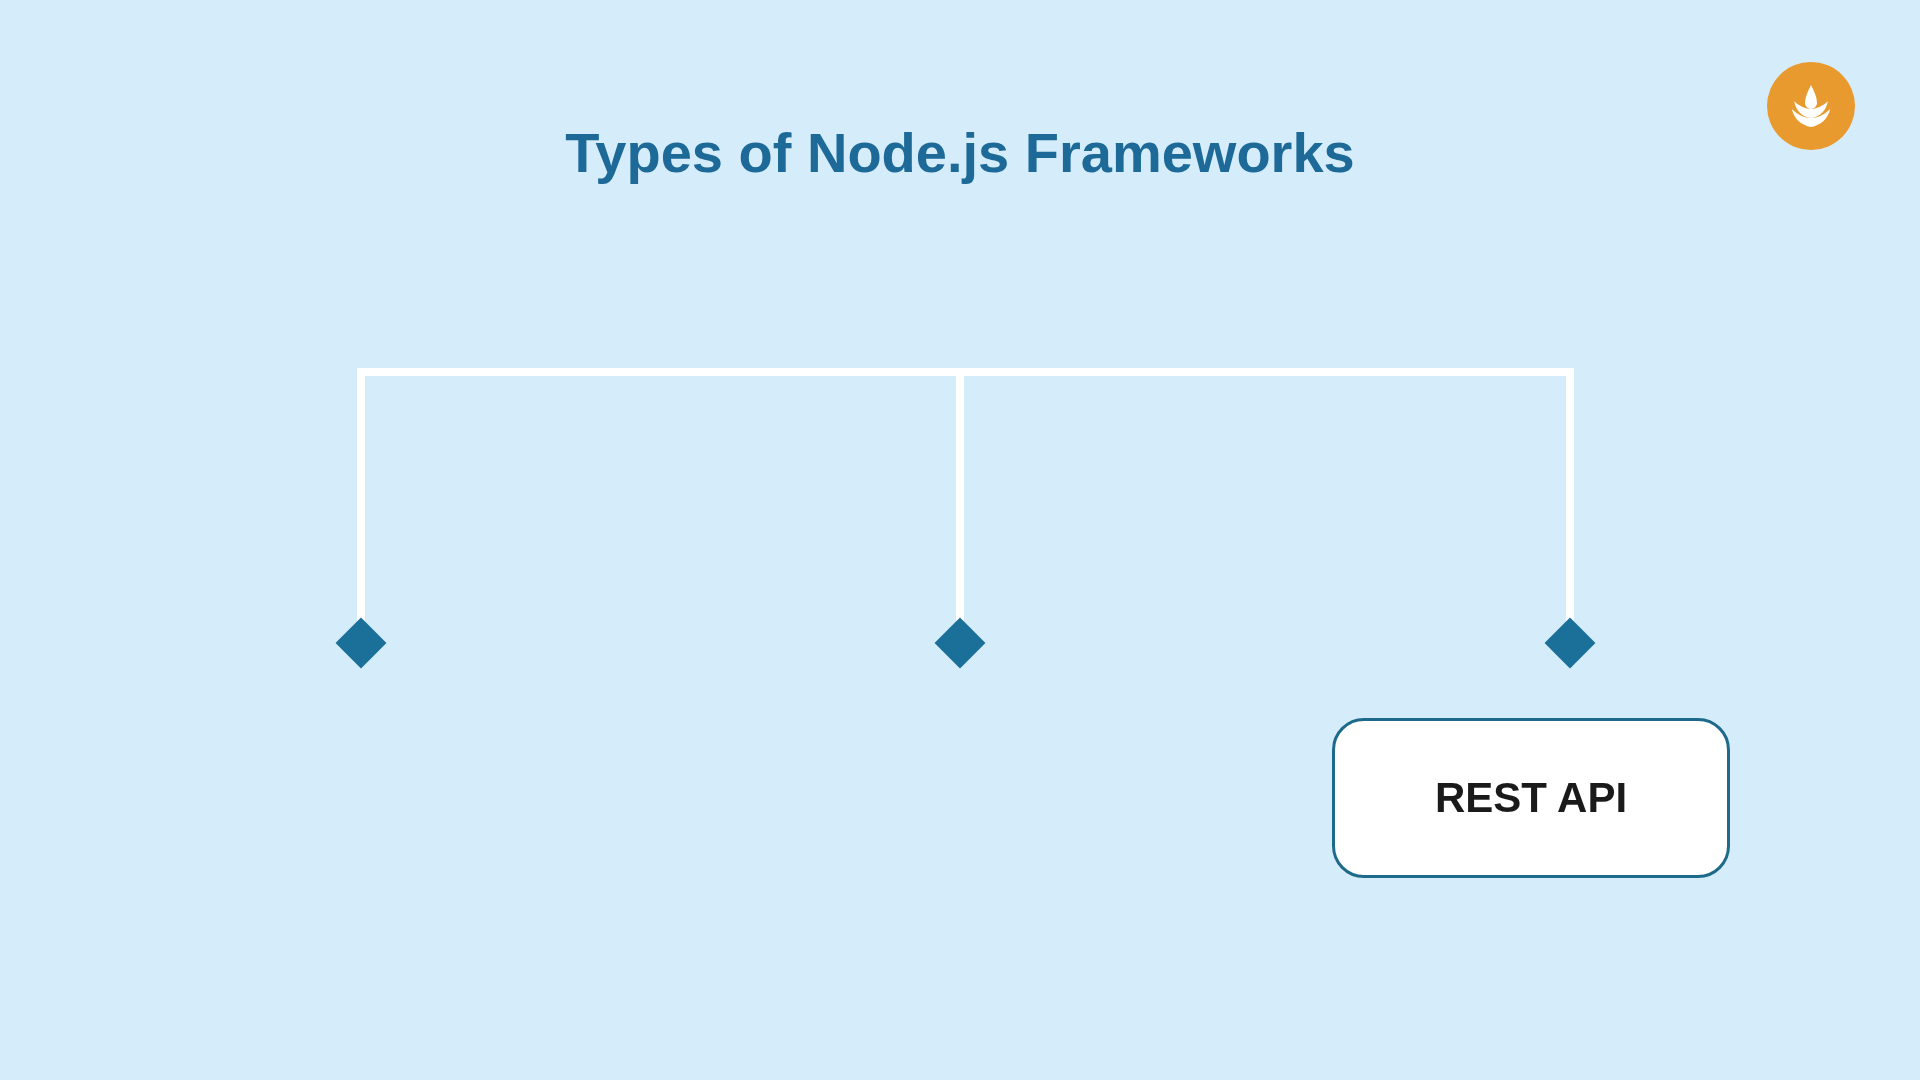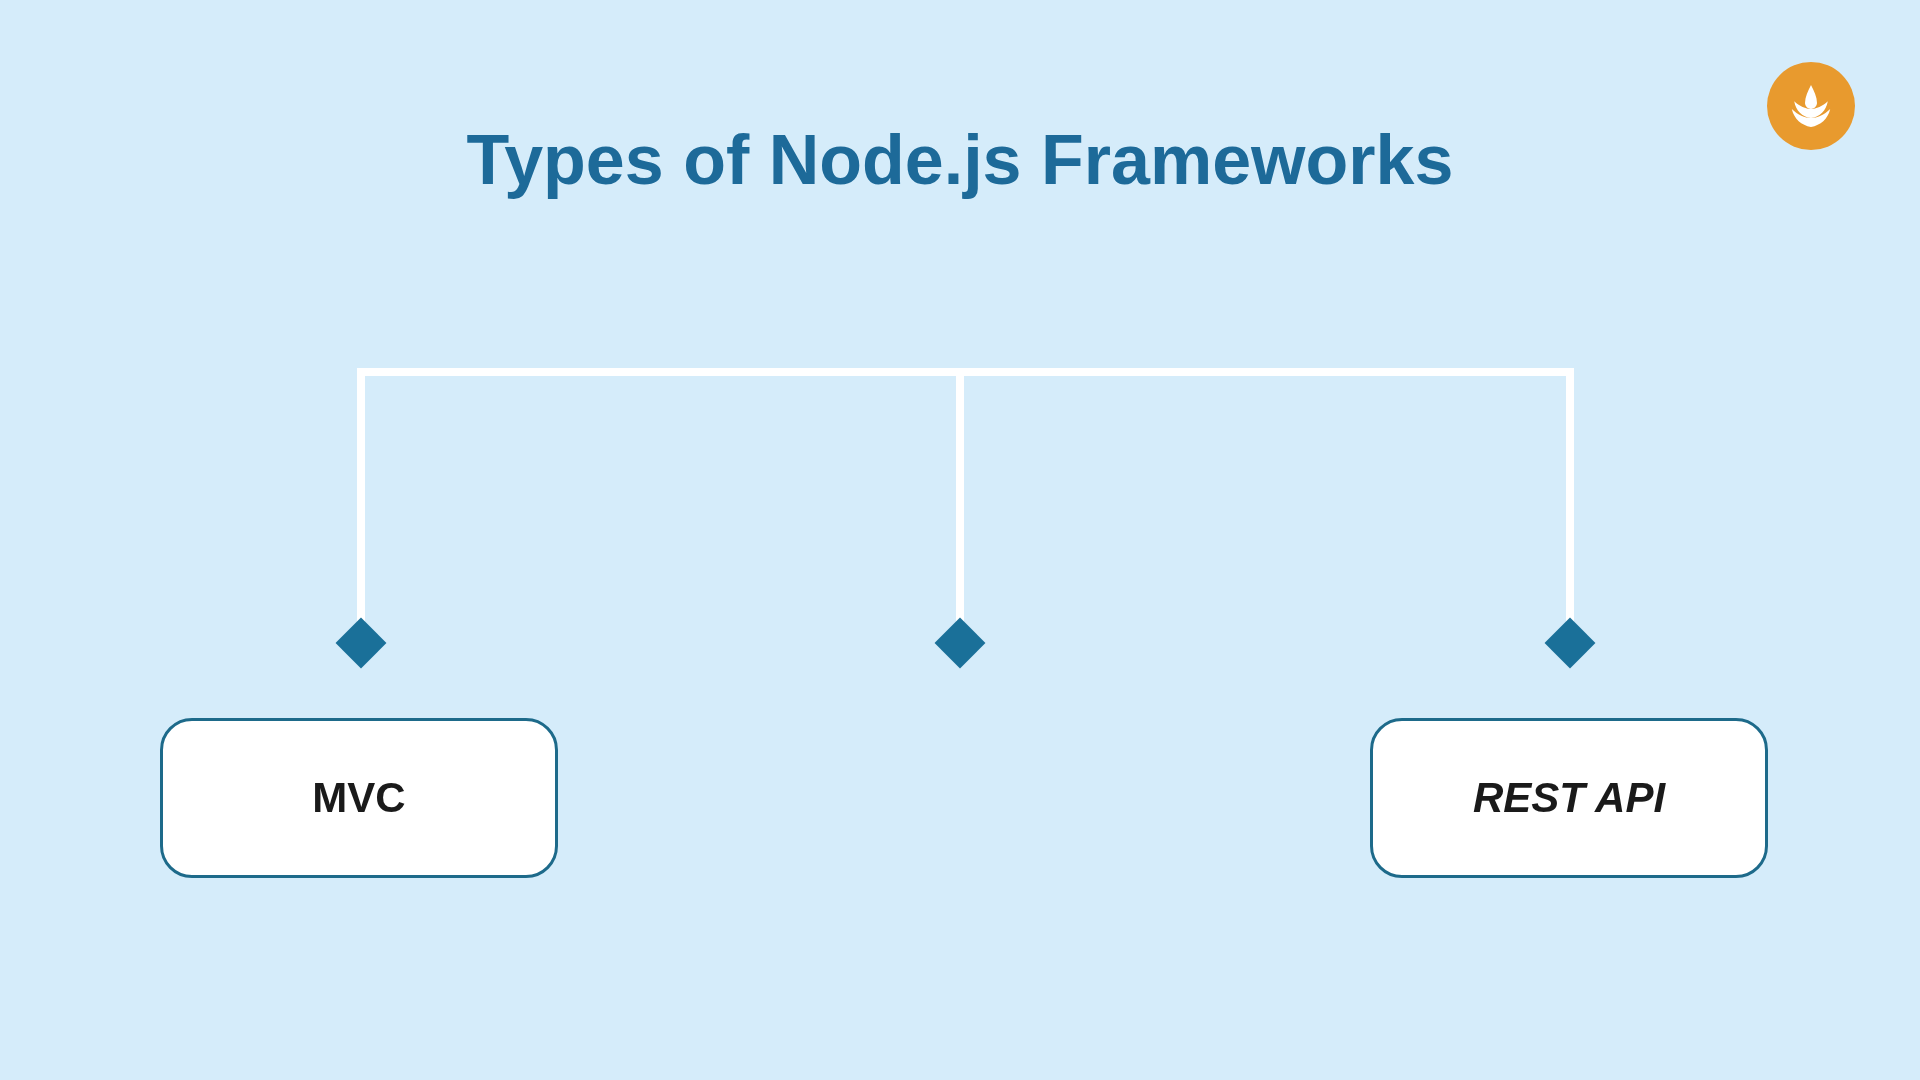--- a/index.html
+++ b/index.html
@@ -33,21 +33,21 @@
     .logo-badge svg {
       width: 60px;
       height: 60px;
     }
     
     .title {
       position: absolute;
       top: 120px;
       left: 50%;
       transform: translateX(-50%);
-      font-size: 70px;
+      font-size: 56px;
       font-weight: 800;
       color: #1d6a99;
       text-align: center;
       white-space: nowrap;
     }
     
     .diagram-container {
       position: absolute;
       top: 368px;
       left: 50%;
@@ -138,22 +138,21 @@
     
     .card-left {
       left: 0;
     }
     
     .card-center {
       left: 600px;
     }
     
     .card-right {
-      left: 1210px;
-      font-style: italic;
+      left: 1172px;
     }
     
     .card-label {
       font-size: 42px;
       font-weight: 600;
       color: #1a1a1a;
     }
   </style>
 </head>
 <body>
@@ -173,21 +172,18 @@
     <div class="h-line"></div>
     <div class="v-line-left"></div>
     <div class="v-line-center"></div>
     <div class="v-line-right"></div>
   </div>
 
   <div class="diamond diamond-left"></div>
   <div class="diamond diamond-center"></div>
   <div class="diamond diamond-right"></div>
 
-  <div class="card card-left">
-    <span class="card-label">MVC</span>
-  </div>
 
 
   <div class="card card-right">
     <span class="card-label">REST API</span>
   </div>
 </div>
 
 </body></html>

